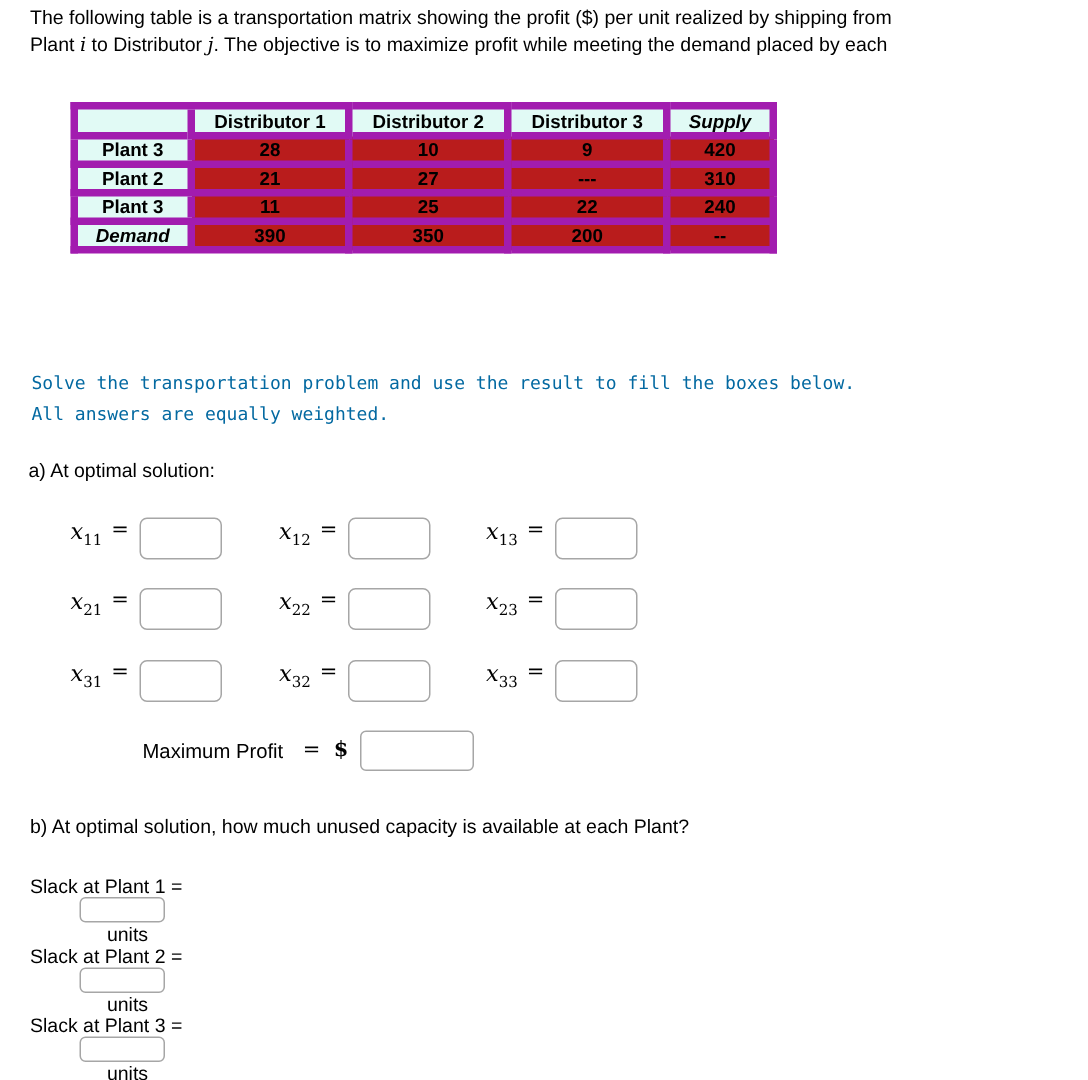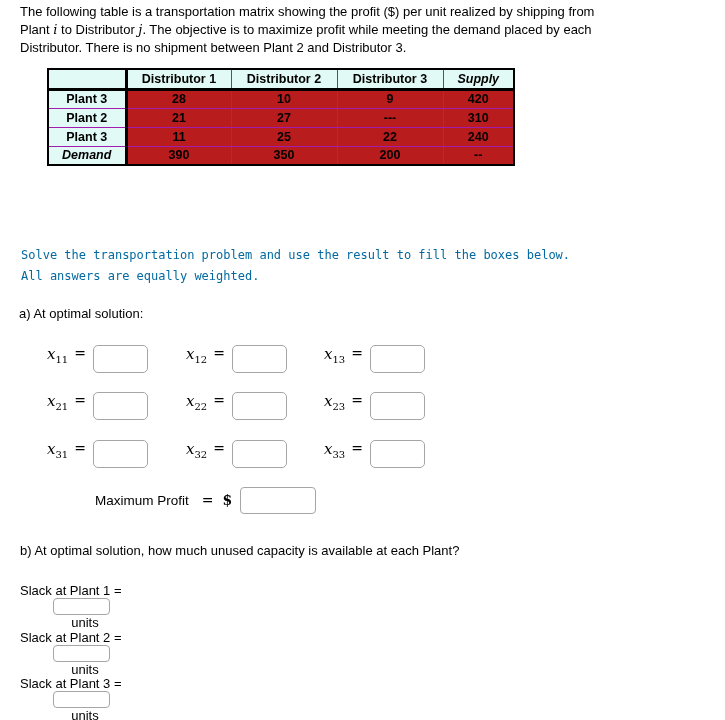--- a/index.html
+++ b/index.html
@@ -7,21 +7,21 @@
   #page {
     position:relative; width:725px; height:720px; background:#ffffff;
     font-family:"Liberation Sans", sans-serif; color:#000; overflow:hidden;
   }
   
   #intro { position:absolute; left:20px; top:3px; width:703px; font-size:13px; line-height:18px; }
   .mathvar { font-family:"DejaVu Serif", serif; font-style:italic; }
   
   #ttable { position:absolute; left:47px; top:68px; border-collapse:collapse; border:2px solid #000;
             font-size:12.5px; font-weight:bold; text-align:center; }
-  #ttable th, #ttable td { border:1px solid #a21caf; padding:0 4px; }
+  #ttable th, #ttable td { border:5px solid #a21caf; padding:0 4px; }
   #ttable thead th { height:20px; border-bottom:3px solid #000; background:#e1faf5; }
   #ttable td { height:19px; background:#b91c1c; }
   #ttable .rowhead { background:#e1faf5; border-right:3px solid #000; }
   #ttable .corner { border-right:3px solid #000; }
   #ttable .italic { font-style:italic; }
   .cw0{width:78px}.cw1{width:105px}.cw2{width:106px}.cw3{width:106px}.cw4{width:71px}
   
   #letline { position:absolute; left:24px; top:207px; font-size:13px; }
   #letline .mv { font-family:"DejaVu Serif", serif; font-style:italic; font-size:14px; }
   #letline sub { font-size:10px; font-style:italic; font-family:"DejaVu Serif", serif; }
@@ -54,21 +54,20 @@
   .sunits { margin-left:7px; }
 </style>
 </head>
 <body>
 
 <div id="page">
 
   <div id="intro">
     <div><span>The following table is a transportation matrix showing the profit ($) per unit realized by shipping from</span></div>
     <div><span>Plant </span><span class="mathvar">i</span><span> to Distributor </span><span class="mathvar">j</span><span>. The objective is to maximize profit while meeting the demand placed by each</span></div>
-    <div><span>Distributor. There is no shipment between Plant 2 and Distributor 3.</span></div>
   </div>
 
   <table id="ttable">
     <thead>
       <tr>
         <th class="corner cw0"></th>
         <th class="cw1">Distributor 1</th>
         <th class="cw2">Distributor 2</th>
         <th class="cw3">Distributor 3</th>
         <th class="italic cw4">Supply</th>

